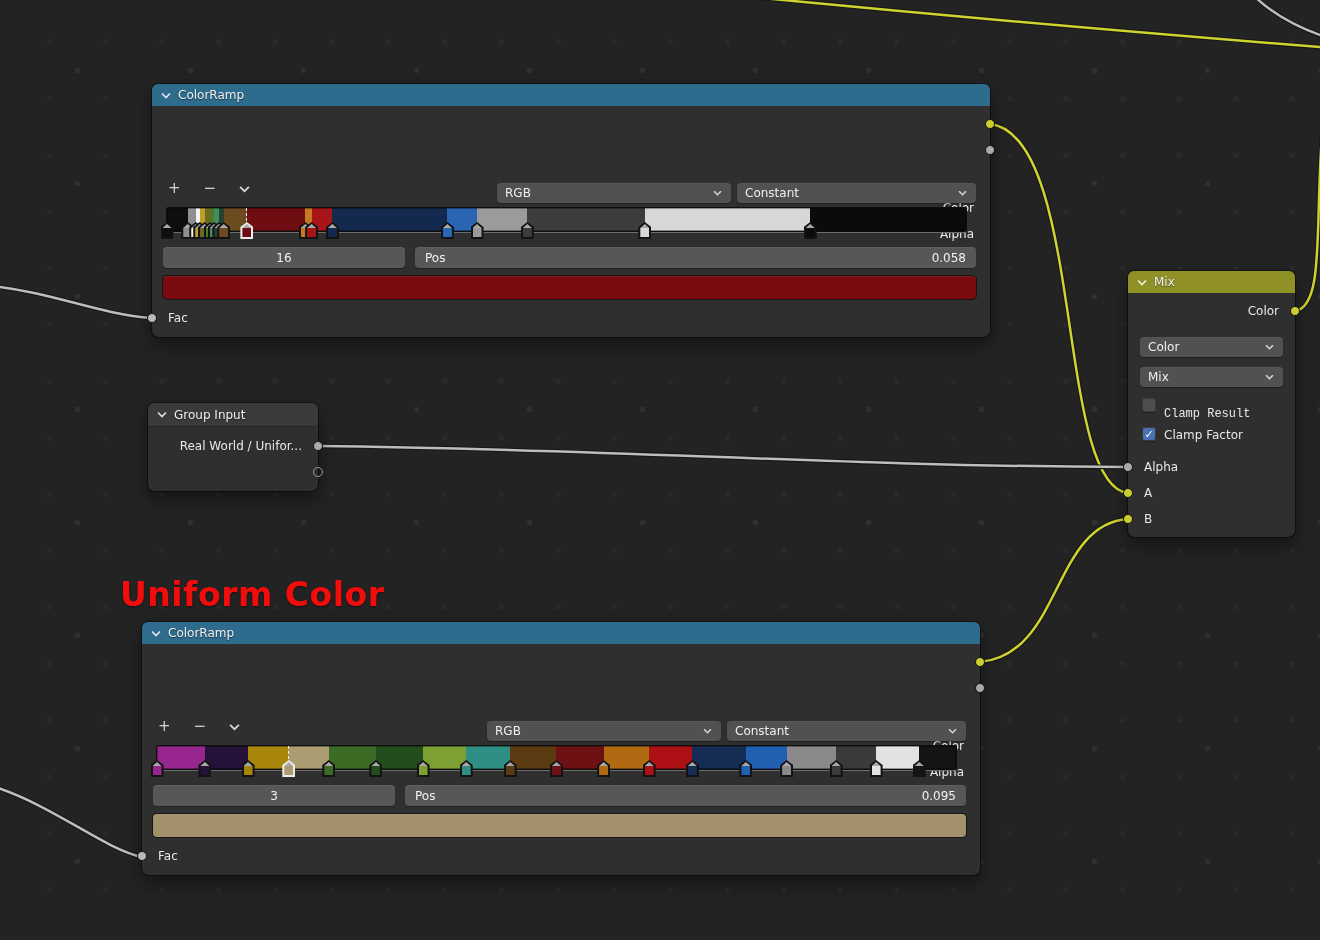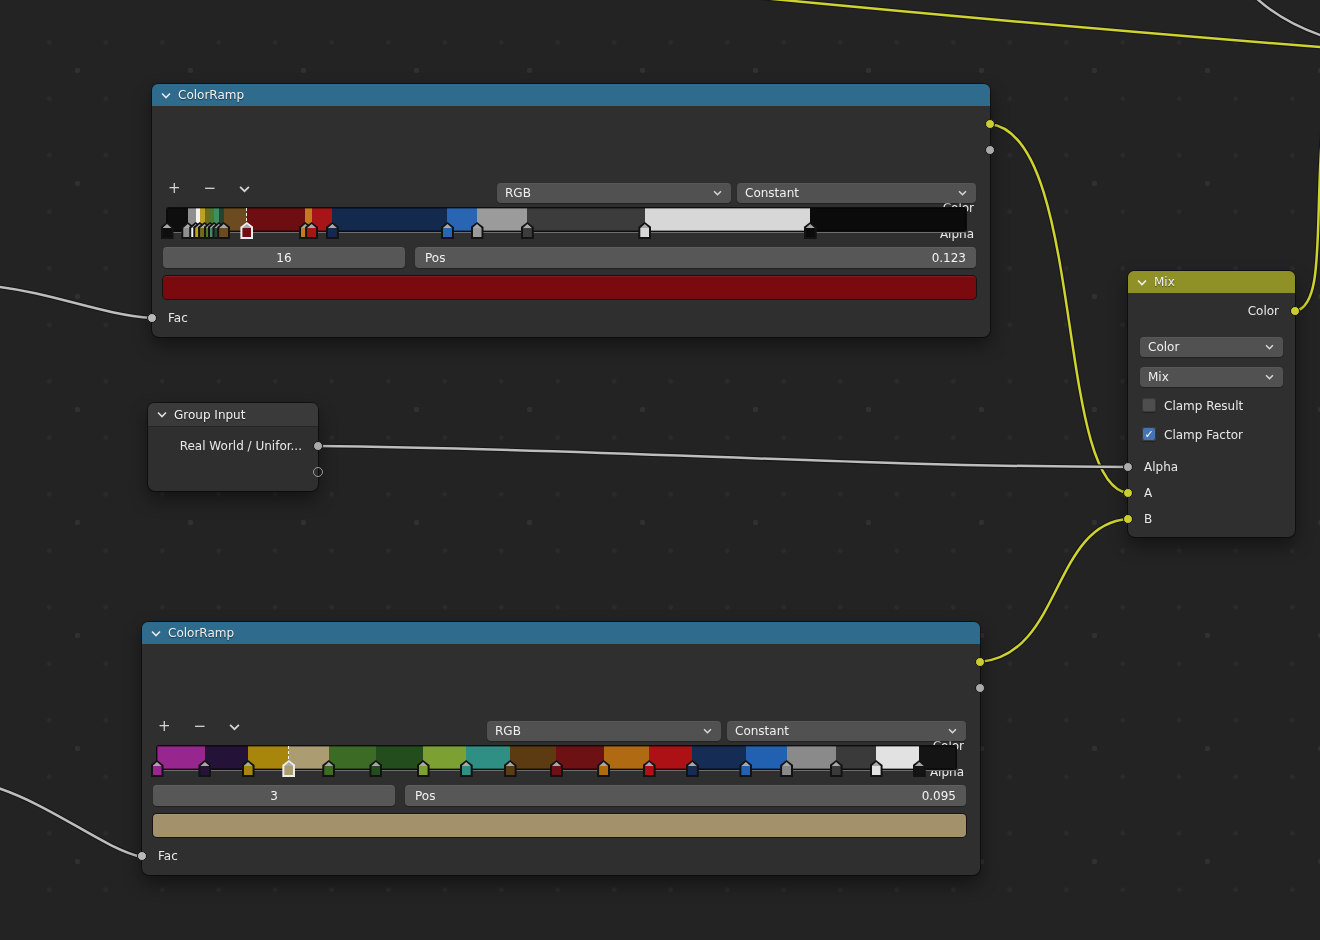--- a/index.html
+++ b/index.html
@@ -144,20 +144,21 @@
     <g>
       <path class="wire-under" d="M 318,446 C 620,449 830,466 1128,467"></path>
       <path class="wire-core-g" d="M 318,446 C 620,449 830,466 1128,467"></path>
     </g>
     <g>
       <path class="wire-under" d="M -8,786 C 55,806 102,848 142,857"></path>
       <path class="wire-core-g" d="M -8,786 C 55,806 102,848 142,857"></path>
     </g>
   </svg>
 
+  <div class="big-title" style="left:120px;top:575px;">Uniform Color</div>
 
   <div class="node" id="ramp1-node" style="left:152px;top:84px;width:838px;height:253px;">
     <div class="node-header hdr-ramp">
       <span class="chev">
           <svg width="10" height="7" viewBox="0 0 10 7">
             <polyline points="1,1.5 5,5.5 9,1.5" fill="none" stroke="#e8e8e8" stroke-width="1.6"></polyline>
           </svg>
         </span>
       <span>ColorRamp</span>
     </div>
@@ -250,21 +251,21 @@
         <div class="stop-marker" style="left: 80.5%;">
           <div class="inner" style="background: linear-gradient(rgb(169, 169, 169) 0px, rgb(169, 169, 169) 34%, rgb(11, 11, 11) 34%, rgb(11, 11, 11) 100%);"></div>
         </div>
       </div>
 
     <div class="num-field" style="left:11px;top:163px;width:242px;">
       <span>16</span>
     </div>
     <div class="pos-field" style="left:263px;top:163px;width:561px;">
       <span>Pos</span>
-      <span>0.123</span>
+      <span>0.058</span>
     </div>
     <div class="swatch" style="left: 11px; top: 192px; width: 813px; background: rgb(122, 10, 14);"></div>
 
     <div class="socket sock-gray" style="left:-5px;top:229px;background:#b9b9b9;"></div>
     <div class="in-label" style="top:227px;">Fac</div>
   </div>
 
   <div class="node" id="group-input-node" style="left:148px;top:403px;width:170px;height:88px;">
     <div class="node-header hdr-gi" style="height:24px;">
       <span class="chev">
@@ -302,21 +303,21 @@
     <div class="dropdown" style="left:12px;top:96px;width:143px;">
       <span>Mix</span>
       <span class="chev">
           <svg width="9" height="6" viewBox="0 0 10 7">
             <polyline points="1,1.5 5,5.5 9,1.5" fill="none" stroke="#d8d8d8" stroke-width="1.8"></polyline>
           </svg>
         </span>
     </div>
 
     <div class="checkbox" id="clamp-result-cb" style="left:14px;top:127px;"></div>
-    <div class="cb-label" style="left:36px;top:128px;">Clamp Result</div>
+    <div class="cb-label" style="left:36px;top:136px;font-family:Liberation Mono, monospace;">Clamp Result</div>
     <div class="checkbox checked" id="clamp-factor-cb" style="left:14px;top:156px;">✓</div>
     <div class="cb-label" style="left:36px;top:157px;">Clamp Factor</div>
 
     <div class="socket sock-gray" style="left:-5px;top:191px;"></div>
     <div class="in-label" style="top:189px;">Alpha</div>
     <div class="socket sock-yellow" style="left:-5px;top:217px;"></div>
     <div class="in-label" style="top:215px;">A</div>
     <div class="socket sock-yellow" style="left:-5px;top:243px;"></div>
     <div class="in-label" style="top:241px;">B</div>
   </div>

